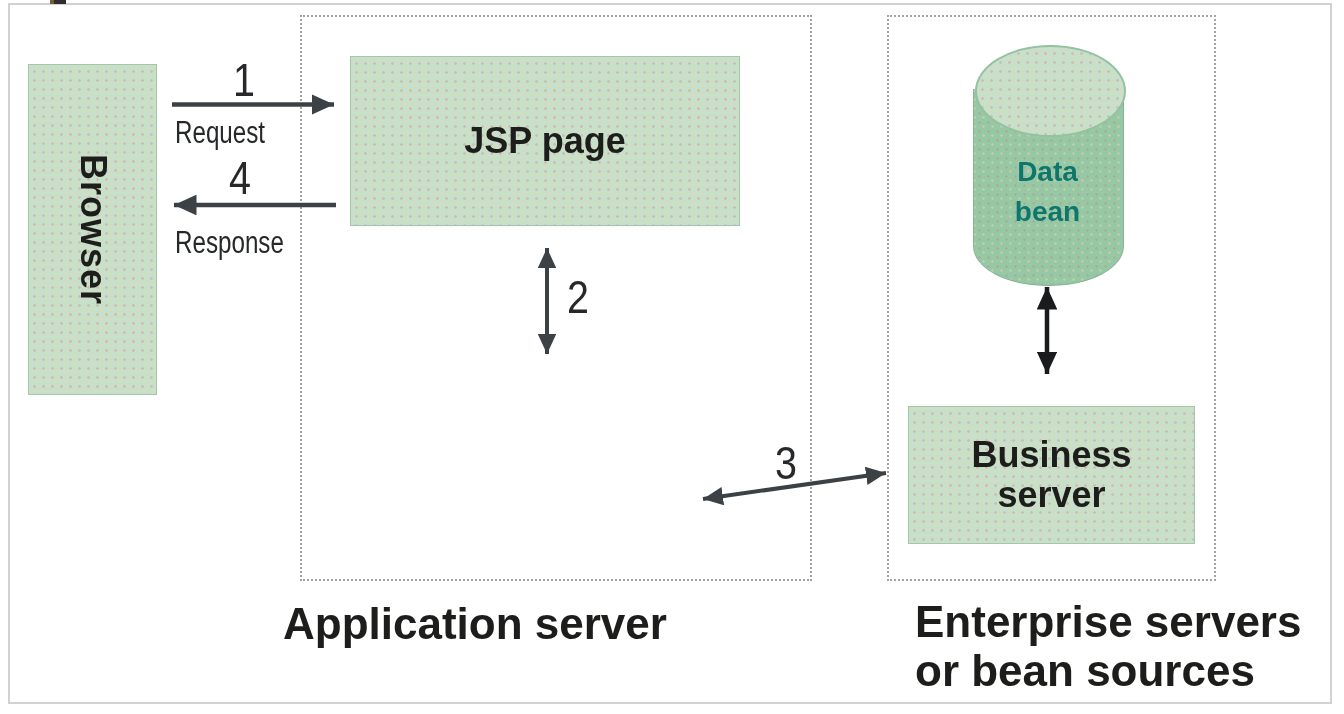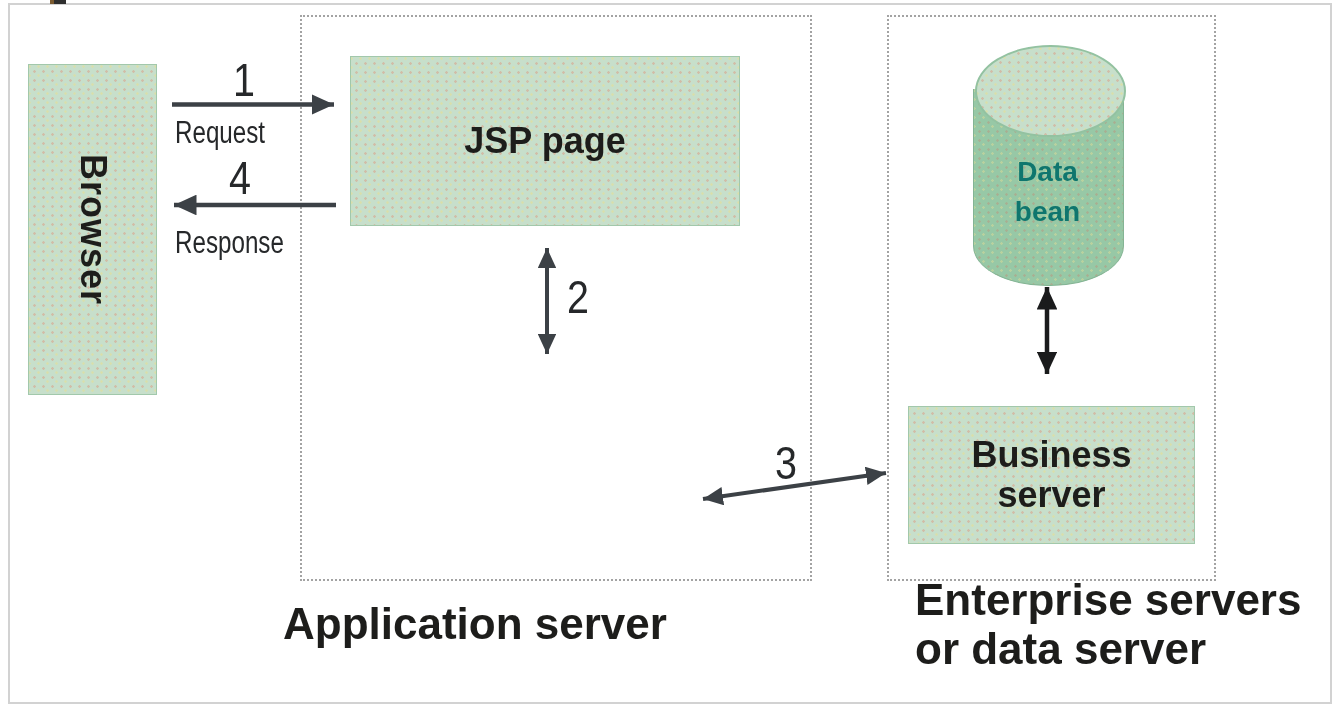--- a/index.html
+++ b/index.html
@@ -102,21 +102,21 @@
   .lbl-request{left:175px;top:117px;}
   .lbl-response{left:175px;top:227px;}
 
   
   .caption{
     position:absolute;
     font-weight:700;font-size:44px;line-height:49px;color:#1d1d1b;
     white-space:nowrap;
   }
   .cap-app{left:283px;top:599px;}
-  .cap-ent{left:915px;top:575px;white-space:normal;width:430px;}
+  .cap-ent{left:915px;top:597px;white-space:normal;width:430px;}
 
   svg.arrows{position:absolute;left:0;top:0;pointer-events:none;}
 </style>
 </head>
 <body>
 
 <div class="canvas">
 
   <div class="frame"></div>
   <div class="artifact"></div>
@@ -164,16 +164,16 @@
   <div class="num n1">1</div>
   <div class="flow-label lbl-request">Request</div>
   <div class="num n4">4</div>
   <div class="flow-label lbl-response">Response</div>
   <div class="num n2">2</div>
   <div class="num n3">3</div>
 
   <div class="caption cap-app">Application server</div>
   <div class="caption cap-ent">
     <span>Enterprise servers</span><br>
-    <span>or data server</span>
+    <span>or bean sources</span>
   </div>
 
 </div>
 
 </body></html>

